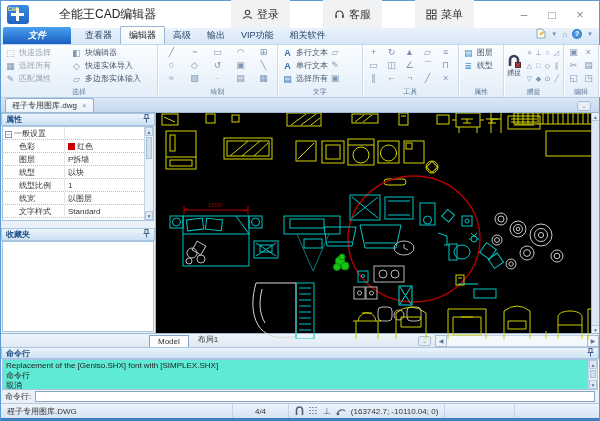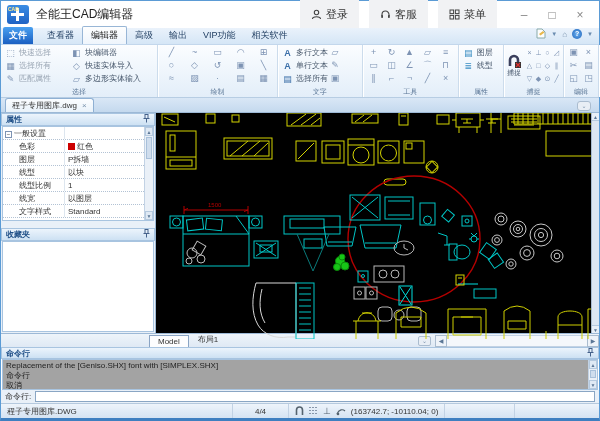--- a/index.html
+++ b/index.html
@@ -1,34 +1,34 @@
 <!DOCTYPE html>
 <html><head>
 <meta charset="utf-8">
 <style>
 *{margin:0;padding:0;box-sizing:border-box;font-family:"Liberation Sans","DejaVu Sans",sans-serif;}
 html,body{width:600px;height:421px;overflow:hidden;background:#fff;}
 .app{width:600px;height:421px;border:1px solid #5b9bd5;border-bottom:3px solid #3f7fc0;display:flex;flex-direction:column;background:#fff;}
 
 
-.titlebar{height:27px;background:#fff;display:flex;align-items:center;padding:0 6px;flex:0 0 auto;}
+.titlebar{height:27px;background:#fff;display:flex;align-items:center;padding:0 6px;flex:0 0 auto;gap:23px;}
 .appicon{width:22px;height:19px;background:linear-gradient(#3b8de4,#1f63c4);border-radius:3px;margin-right:7px;position:relative;flex:0 0 auto;}
 .appicon:before{content:"";position:absolute;left:9px;top:3px;width:3px;height:13px;background:#fff;}
 .appicon:after{content:"";position:absolute;left:4px;top:8px;width:13px;height:3px;background:#fff;}
 .appicon .cadtag{position:absolute;left:1px;top:1px;font-size:5px;color:#ffe98a;font-weight:bold;}
 .apptitle{font-size:12px;color:#222;}
 .tb-spacer{flex:1;}
 .pill{display:flex;align-items:center;gap:4px;background:#f1f2f4;border-radius:12px;padding:21px 11px;font-size:11px;color:#333;margin-left:10px;cursor:default;}
 .pill svg{display:block;}
 .winctl{display:flex;align-items:center;margin-left:14px;gap:2px;}
 .winbtn{width:26px;height:20px;text-align:center;line-height:20px;font-size:12px;color:#8a8a8a;}
 
 
 .tabrow{height:17px;background:linear-gradient(#eaf2fb,#d5e6f6);display:flex;align-items:flex-end;padding:0 2px;flex:0 0 auto;border-bottom:1px solid #c3d7ec;}
-.tab-file{background:linear-gradient(#49a0f0,#1a5fc2);color:#fff;font-size:9px;font-weight:bold;padding:2px 6px;border-radius:2px 2px 0 0;margin-right:6px;}
+.tab-file{background:linear-gradient(#49a0f0,#1a5fc2);color:#fff;font-size:9px;font-weight:bold;padding:2px 25px;border-radius:2px 2px 0 0;margin-right:6px;font-style:italic;}
 .mtab{font-size:9px;color:#1c3a5e;padding:2px 8px;}
 .mtab.active{background:linear-gradient(#fefefe,#eef5fc);border:1px solid #98b6d6;border-bottom:none;border-radius:2px 2px 0 0;color:#222;}
 .tabrow-icons{margin-left:auto;display:flex;align-items:center;gap:5px;padding-right:4px;padding-bottom:1px;}
 .tri{font-size:6px;color:#6a8cb0;}
 .helpdot{width:10px;height:10px;border-radius:50%;background:radial-gradient(#6db2f2,#1e62b8);color:#fff;font-size:7px;line-height:10px;text-align:center;font-weight:bold;}
 
 
 .ribbon{height:53px;background:linear-gradient(#fbfdff,#e3eef9);border-bottom:1px solid #b7cde3;display:flex;flex:0 0 auto;}
 .rgroup{display:flex;flex-direction:column;border-right:1px solid #ccdcec;box-shadow:1px 0 0 #fff;padding:1px 2px 0 2px;}
 .rgroup .body{flex:1;display:flex;}
@@ -100,21 +100,21 @@
 .ltab{font-size:8px;color:#333;padding:1px 8px;border:1px solid transparent;}
 .ltab.active{background:#fdfdfe;border:1px solid #8aa4c4;border-bottom:none;}
 .hscroll{margin-left:auto;display:flex;align-items:center;height:100%;}
 .hs-chev{width:13px;height:10px;border:1px solid #aabccf;border-radius:2px;background:#e8eef5;color:#7a93ad;font-size:6px;line-height:9px;text-align:center;margin-right:4px;}
 .hs-btn{width:12px;height:12px;background:#eef3f9;border:1px solid #aabccf;font-size:6px;color:#5a7696;line-height:11px;text-align:center;}
 .hs-track{width:140px;height:12px;background:#f4f7fb;border:1px solid #c2d2e4;border-left:none;border-right:none;}
 
 
 .cmdhead{height:12px;background:linear-gradient(#ecf4fc,#cde1f3);border:1px solid #a8c4e0;display:flex;align-items:center;padding:0 4px;font-size:8px;font-weight:bold;color:#1f4f87;flex:0 0 auto;}
 .cmdhead .pin{margin-left:auto;}
-.cmdhist{height:31px;background:#a3a3a3;border:1px solid #a8c4e0;margin:0 1px;display:flex;flex:0 0 auto;}
+.cmdhist{height:31px;background:#5eead4;border:1px solid #a8c4e0;margin:0 1px;display:flex;flex:0 0 auto;}
 .cmdlines{flex:1;padding:1px 3px;overflow:hidden;}
 .cmdline{font-size:8px;color:#222;line-height:10px;white-space:nowrap;}
 .cmdinputrow{height:13px;display:flex;align-items:center;padding:1px 4px;gap:4px;background:#e9f0f8;flex:0 0 auto;}
 .cmdinputrow label{font-size:8px;color:#333;white-space:nowrap;}
 .cmdinput{flex:1;height:11px;background:#fff;border:1px solid #8aa6c4;font-size:8px;padding:0 2px;outline:none;}
 
 
 .statusbar{height:15px;background:linear-gradient(#eef4fb,#d5e3f2);border-top:1px solid #b5c9de;display:flex;align-items:center;font-size:8px;color:#333;flex:0 0 auto;}
 .sb-cell{height:100%;display:flex;align-items:center;padding:0 6px;border-right:1px solid #c2d2e4;white-space:nowrap;}
 .sb-file{width:232px;}

